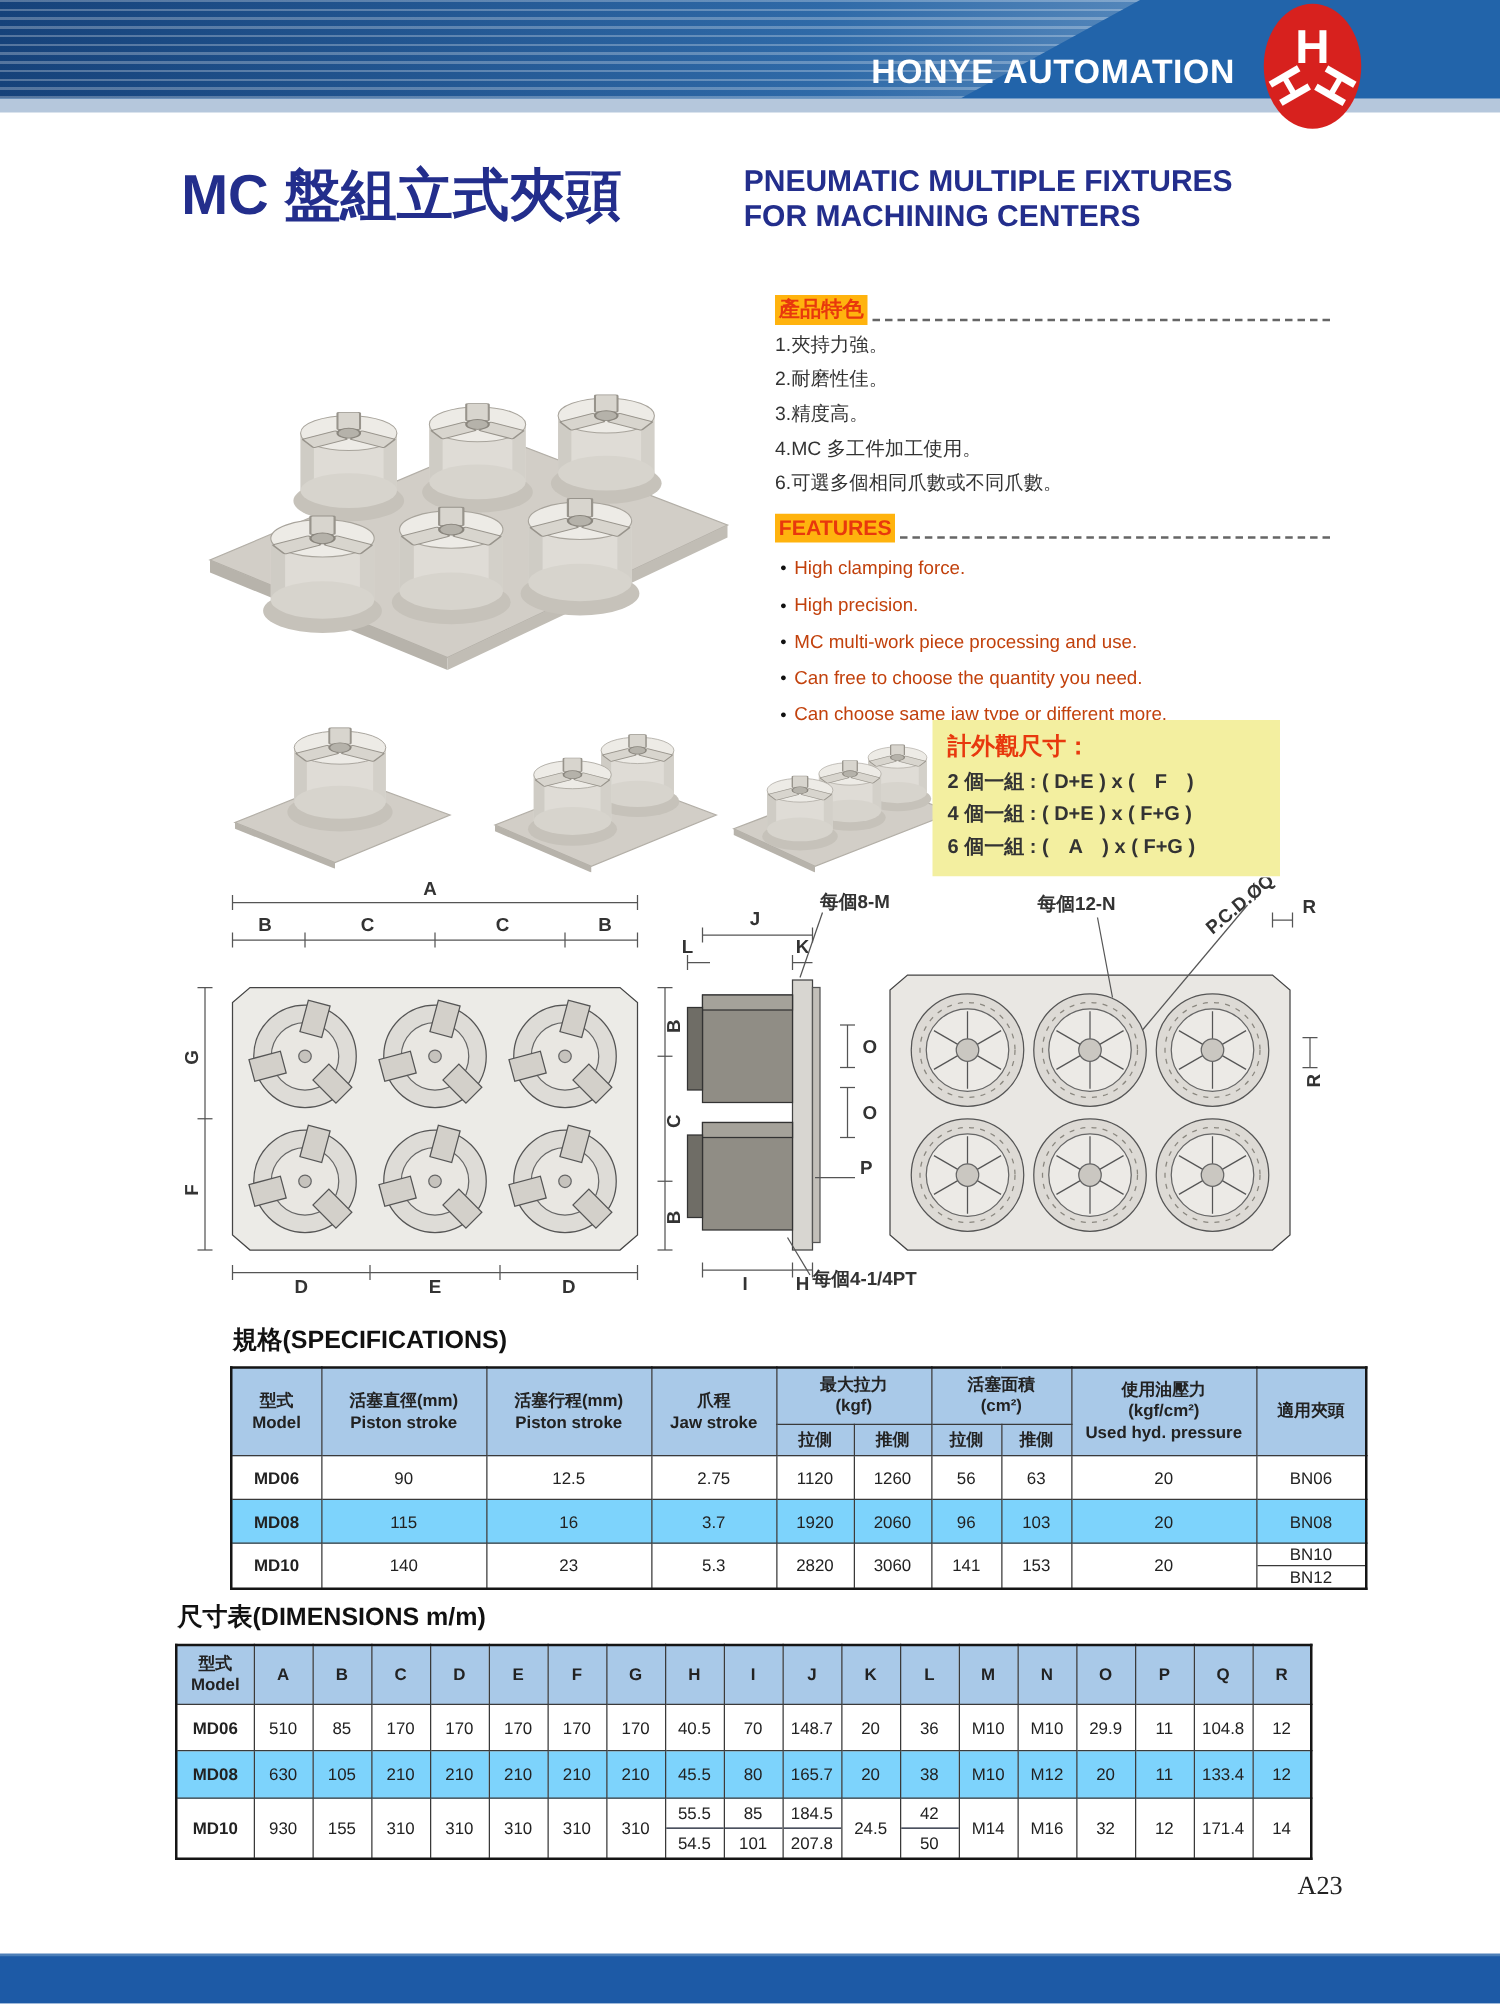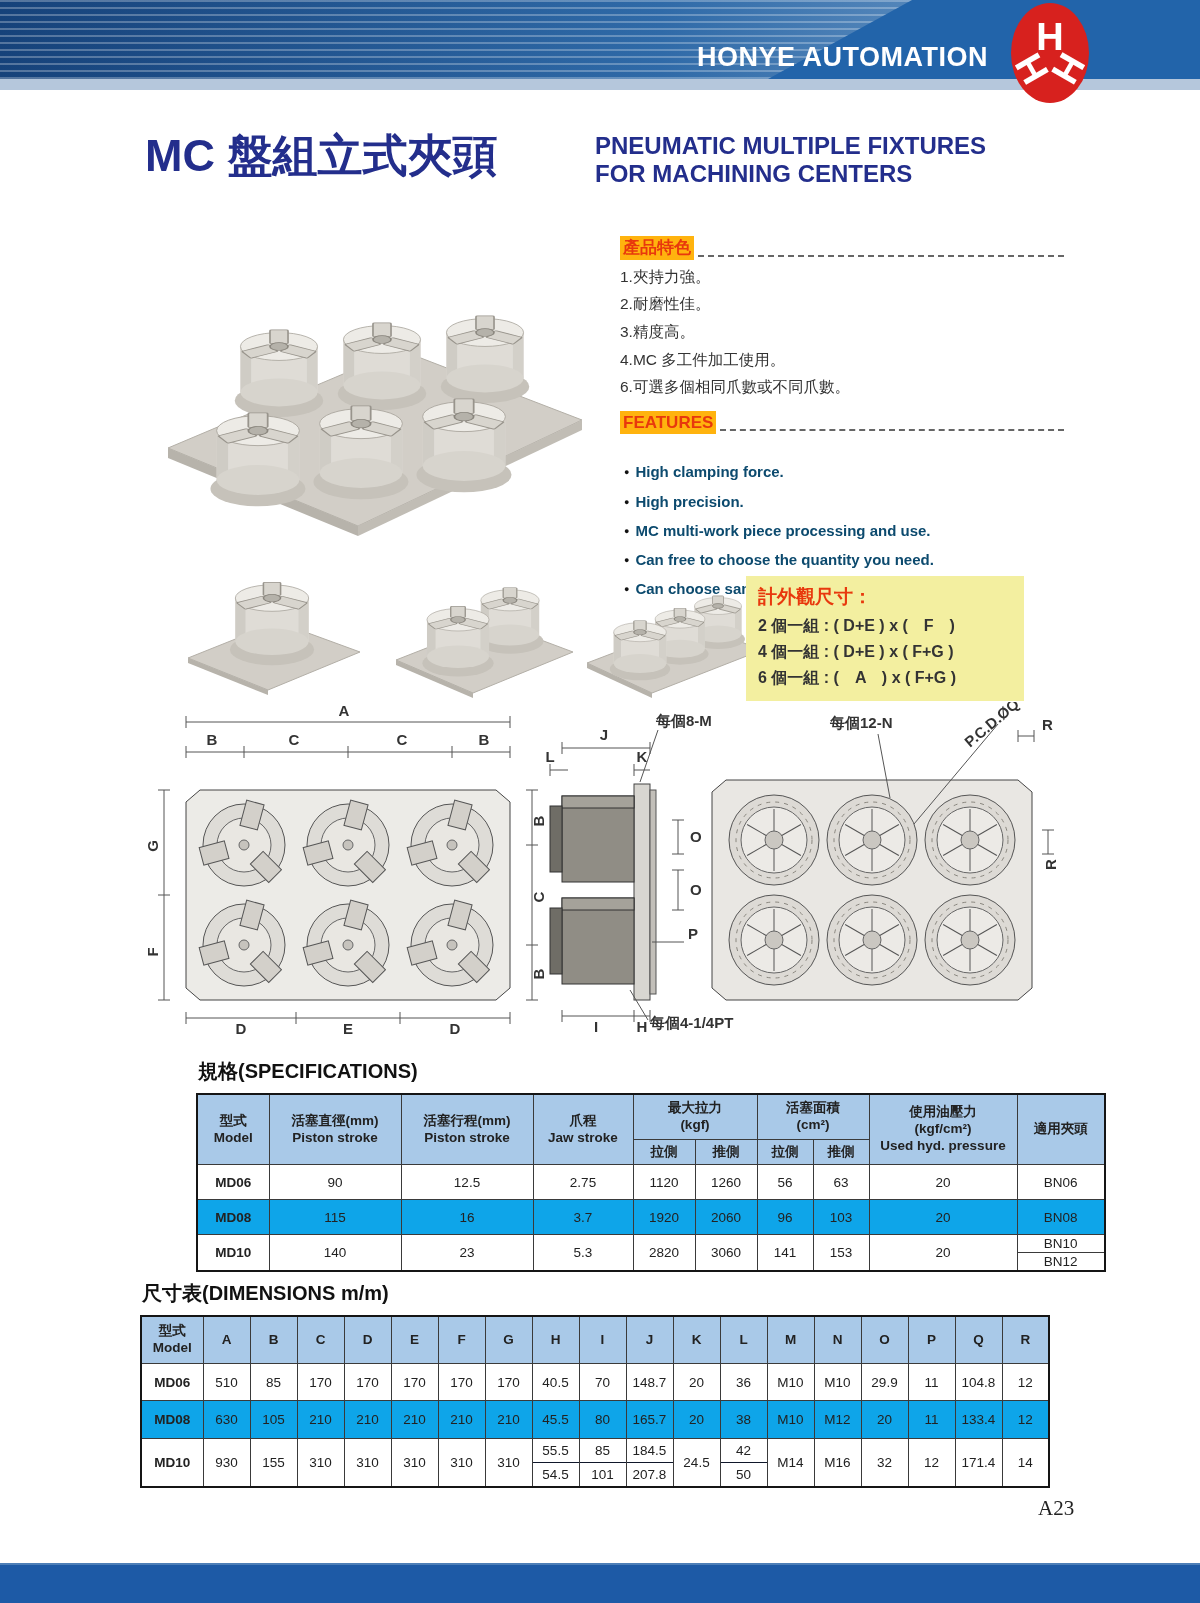--- a/index.html
+++ b/index.html
@@ -21,49 +21,49 @@
   
   .title-zh{position:absolute;left:145px;top:126px;font-size:45px;font-weight:bold;color:#232e8c;}
   .title-en{position:absolute;left:595px;top:132px;font-size:24px;font-weight:bold;color:#232e8c;line-height:1.18;}
 
   
   .rc{position:absolute;left:620px;top:234px;width:444px;}
   .sec-head{display:flex;align-items:flex-end;margin:2px 0 3px;}
   .chip{background:#ffb30e;color:#e8380d;font-weight:bold;font-size:17px;padding:0 3px;line-height:1.4;white-space:nowrap;}
   .dashes{flex:1;border-bottom:2px dashed #666;margin-left:4px;transform:translateY(-3px);}
   ul.zh{list-style:none;margin:3px 0 10px;padding:0;font-size:15.5px;color:#333;line-height:1.78;}
-  ul.en{list-style:none;margin:23px 0 0;padding:0 0 0 4px;font-size:15px;color:#0c4a6e;line-height:1.95;font-weight:bold;}
+  ul.en{list-style:none;margin:6px 0 0;padding:0 0 0 4px;font-size:15px;color:#c2410c;line-height:1.95;}
   ul.en li::before{content:"●";font-size:9px;vertical-align:2px;margin-right:6px;color:#111;}
 
   
   .ybox{position:absolute;left:746px;top:576px;width:254px;background:#f3efa0;padding:8px 12px 10px;}
   .ybox-h{color:#e8380d;font-size:19px;font-weight:bold;margin-bottom:3px;}
   .ybox-line{font-size:16px;font-weight:bold;color:#333;line-height:1.62;white-space:nowrap;}
 
   
   .photo-main{position:absolute;left:150px;top:190px;width:445px;height:352px;}
   .photo-s1{position:absolute;left:160px;top:540px;width:215px;height:155px;}
   .photo-s2{position:absolute;left:378px;top:548px;width:205px;height:150px;}
   .photo-s3{position:absolute;left:572px;top:558px;width:200px;height:140px;}
   .drw-front{position:absolute;left:148px;top:700px;width:400px;height:335px;}
   .drw-side{position:absolute;left:528px;top:702px;width:220px;height:335px;}
   .drw-rear{position:absolute;left:682px;top:702px;width:380px;height:335px;}
   .drw text{fill:#333;font-size:15px;font-weight:bold;font-family:"Liberation Sans",sans-serif;}
   .drw .note{font-size:15px;}
   .drw line,.drw path.dim{stroke:#555;stroke-width:1;}
 
   
-  .spec-sec{position:absolute;left:152px;top:1058px;width:908px;padding-left:44px;}
+  .spec-sec{position:absolute;left:140px;top:1058px;width:908px;padding-left:44px;}
   .dims-sec{position:absolute;left:140px;top:1280px;width:1076px;}
   .sec-title{font-size:20px;font-weight:bold;color:#111;margin:0 0 8px 2px;}
   table{border-collapse:collapse;width:908px;table-layout:fixed;background:#fff;border:2px solid #151515;}
   th,td{border:1px solid #3a3a3a;text-align:center;font-size:13.5px;color:#222;padding:0;vertical-align:middle;}
   thead th{background:#a9c9e8;font-weight:bold;line-height:1.25;}
   td.model{font-weight:bold;margin-top:36px;}
-  tr.alt td{background:#0ea5e9;}
+  tr.alt td{background:#7dd3fc;}
   .spec-tb thead tr.r1 th{height:44px;}
   .spec-tb thead tr.r2 th{height:24px;}
   .spec-tb tbody tr{height:35px;}
   .dims-tb thead tr th{height:46px;}
   .dims-tb tbody tr.b1{height:37px;}
   .dims-tb tbody tr.b2{height:38px;}
   .dims-tb tbody tr.b3{height:48px;}
   td.split{padding:0;}
   .sp{height:23px;line-height:23px;}
   .sp-t{border-bottom:1px solid #0f172a;}

